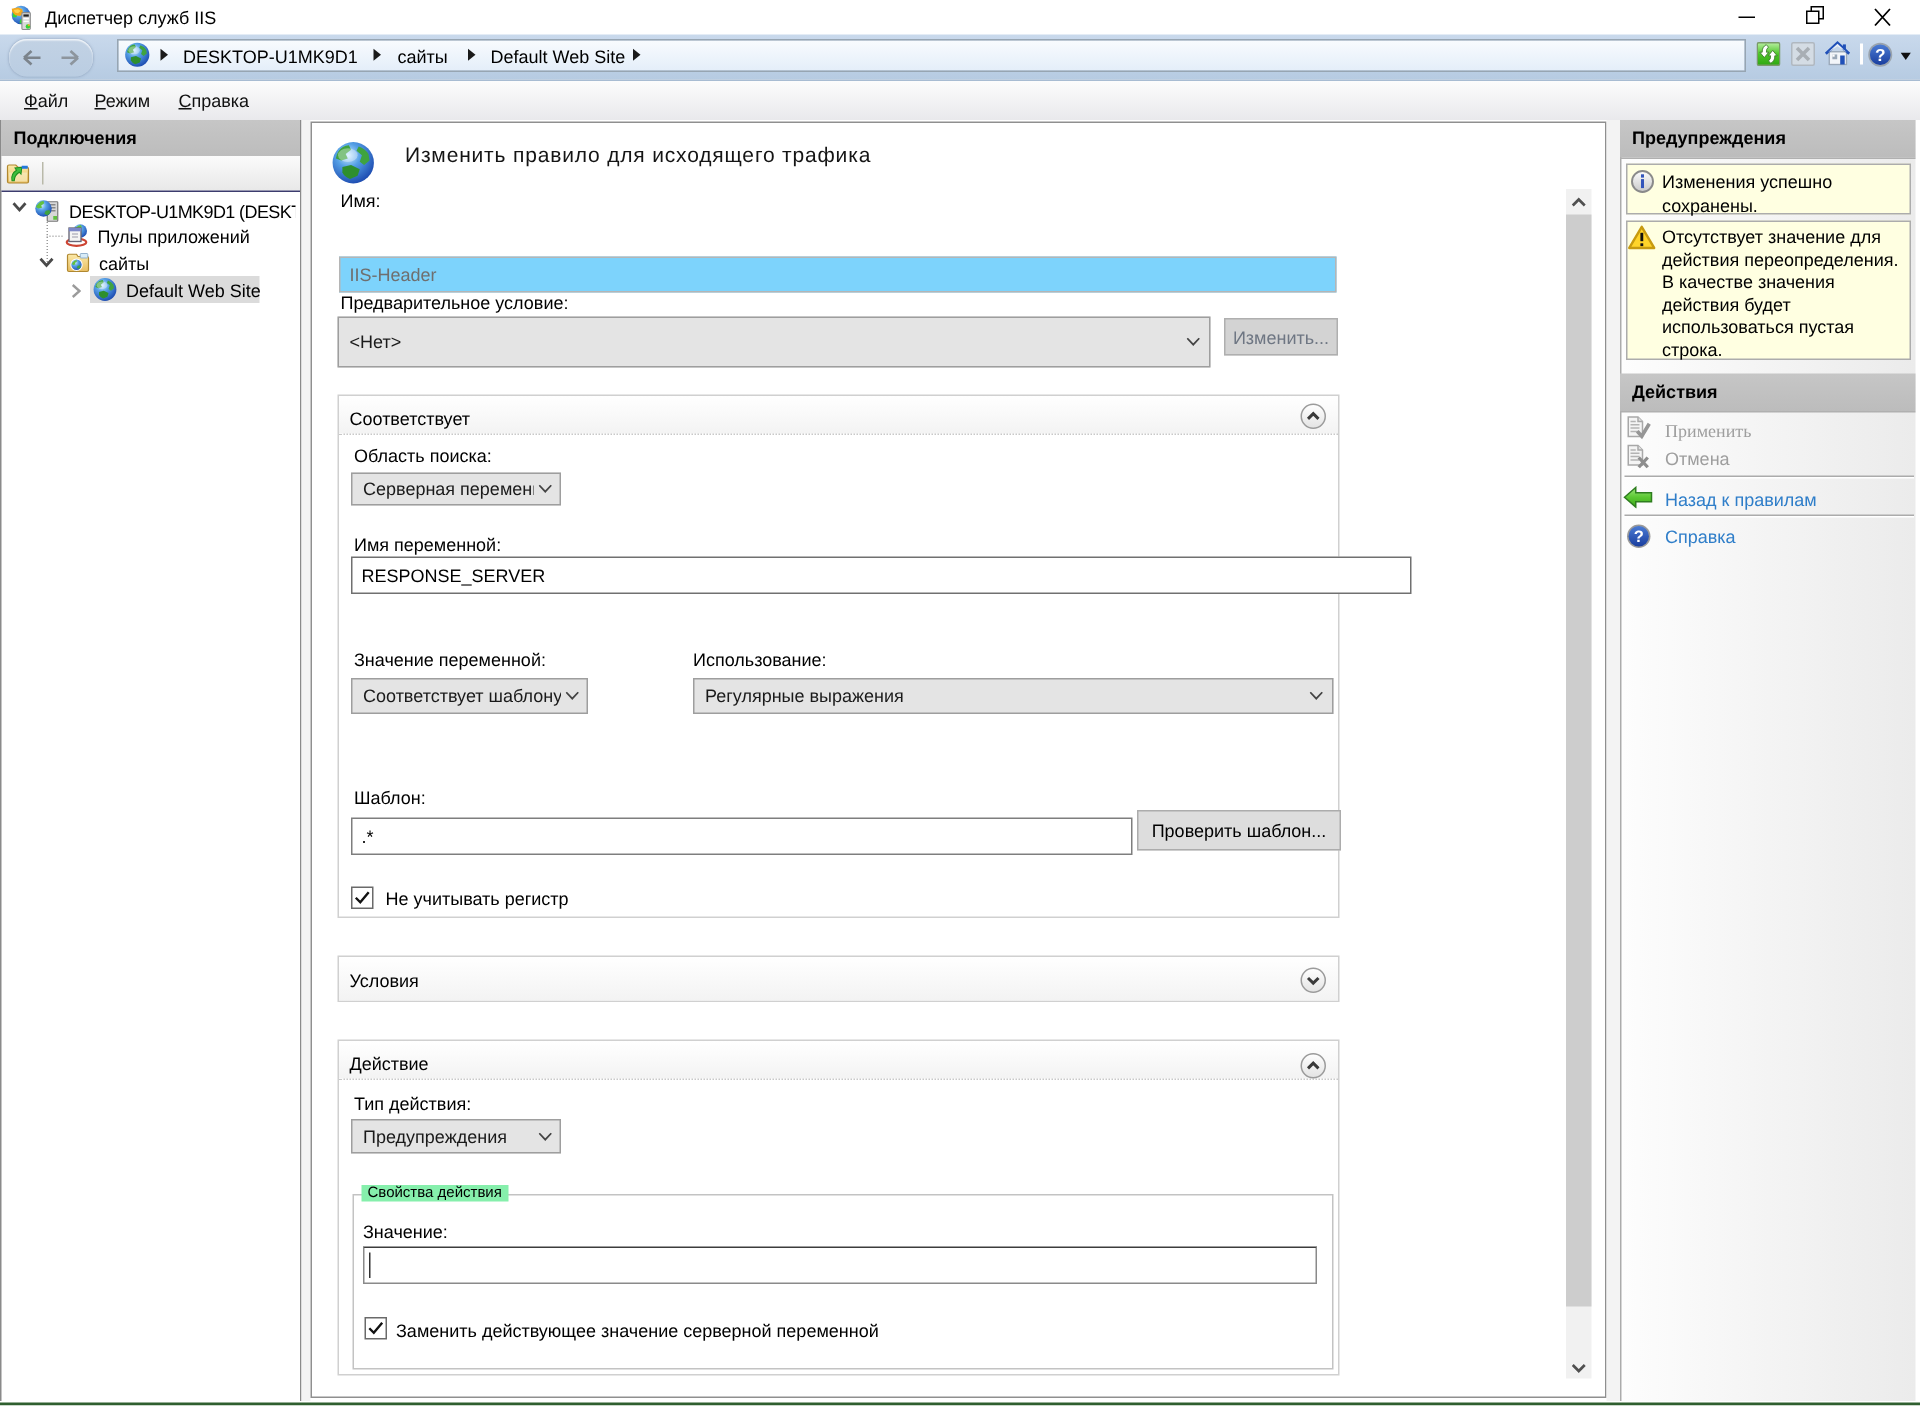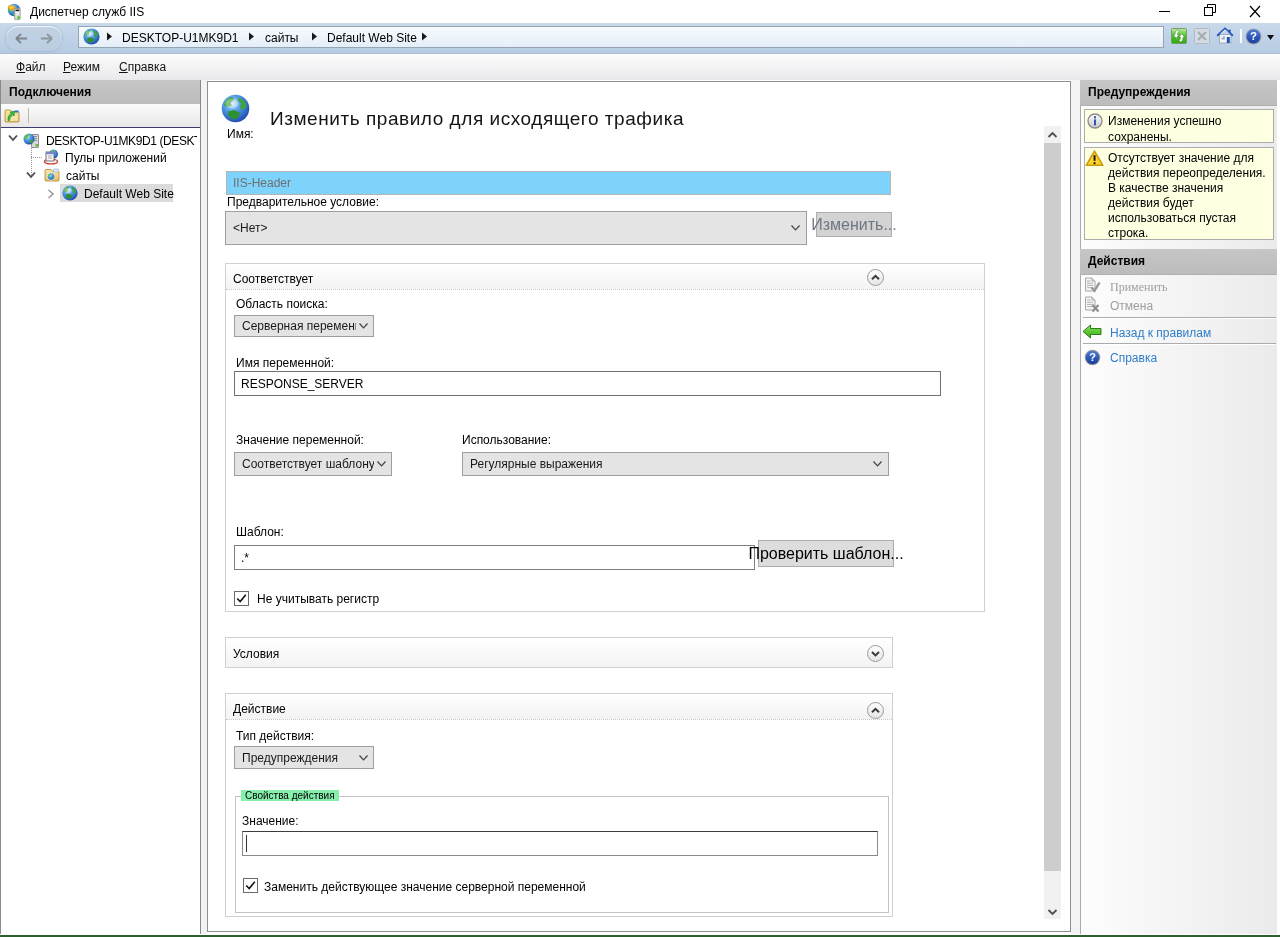--- a/index.html
+++ b/index.html
@@ -8,21 +8,21 @@
 .abs{position:absolute;}
 .lbl{position:absolute;font-size:12px;line-height:14px;color:#000;white-space:nowrap;}
 .combo{position:absolute;box-sizing:border-box;border:1px solid #9E9E9E;
   background:#E4E4E4;font-size:12px;color:#1a1a1a;
   white-space:nowrap;overflow:hidden;}
 .combo .ctx{position:absolute;left:7px;top:50%;transform:translateY(-50%);}
 .carr{position:absolute;right:6px;top:50%;margin-top:-3px;width:9px;height:6px;background:#E4E4E4;box-shadow:0 0 0 3px #E4E4E4;}
 .tin{position:absolute;box-sizing:border-box;background:#fff;border:1px solid #878787;
   font-size:12px;color:#000;padding:0 0 0 6px;display:flex;align-items:center;}
 .btn{position:absolute;box-sizing:border-box;border:1px solid #ACACAC;
-  background:#DDDDDD;font-size:16px;color:#000;
+  background:#DDDDDD;font-size:12px;color:#000;
   display:flex;align-items:center;justify-content:center;white-space:nowrap;}
 .secbox{position:absolute;box-sizing:border-box;border:1px solid #D0D0D0;background:#fff;}
 .sechd{position:absolute;left:0;top:0;right:0;height:25px;
   background:linear-gradient(#FFFFFF,#F3F3F3);border-bottom:1px dotted #C8C8C8;}
 .sechd span{position:absolute;left:7px;top:8px;font-size:12px;color:#000;}
 .circ{position:absolute;width:17px;height:17px;border-radius:50%;box-sizing:border-box;
   border:1px solid #9B9B9B;background:linear-gradient(#FEFEFE,#E4E4E4);}
 .cb{position:absolute;width:15px;height:15px;box-sizing:border-box;border:1px solid #6A6A6A;background:#fff;}
 .phd{position:absolute;height:26px;background:linear-gradient(#C6C6C6,#BCBCBC);box-sizing:border-box;
   border-bottom:1px solid #B0B0B0;}
@@ -223,35 +223,35 @@
   <div class="abs" style="left:84px;top:187px;font-size:12px;color:#000;">Default Web Site</div>
 </div>
 
 <div class="abs" style="left:201px;top:80px;width:6px;height:854px;background:#F3F3F3;"></div>
 
 <div class="abs" style="left:207px;top:81px;width:864px;height:851px;background:#fff;
   border:1px solid #8F8F8F;box-sizing:border-box;"></div>
 <div class="abs" id="hdrglobe" style="left:221px;top:94px;width:29px;height:29px;"><svg width="29" height="29" viewBox="0 0 20 20">
       <use href="#globe"></use>
     </svg></div>
-<div class="abs" style="left:270px;top:108px;font-size:19px;letter-spacing:0.55px;color:#151515;">Изменить правило для исходящего трафика</div>
+<div class="abs" style="left:270px;top:95px;font-size:14px;letter-spacing:0.55px;color:#151515;">Изменить правило для исходящего трафика</div>
 
 <div class="lbl" style="left:227px;top:127px;">Имя:</div>
 <div class="tin" style="left:226px;top:143px;width:665px;height:24px;background:#7dd3fc;border-color:#B5B5B5;color:#6F6F6F;margin-top:28px;">IIS-Header</div>
 
 <div class="lbl" style="left:227px;top:195px;">Предварительное условие:</div>
 <div class="combo" style="left:225px;top:211px;width:582px;height:34px;">
   <span class="ctx">&lt;Нет&gt;</span>
   <svg class="carr" viewBox="0 0 9 6">
       <path d="M0.5 0.5 L4.5 4.8 L8.5 0.5" stroke="#444" stroke-width="1.2" fill="none"></path>
     </svg>
 </div>
 <div class="btn" style="left:816px;top:212px;width:76px;height:25px;background:#D3D3D3;border-color:#AFAFAF;color:#6E7683;">Изменить...</div>
 
-<div class="secbox" style="left:225px;top:263px;width:760px;height:349px;">
+<div class="secbox" style="left:225px;top:263px;width:668px;height:349px;">
   <div class="sechd">
       <span>Соответствует</span>
     </div>
 </div>
 <div class="circ" style="left:867px;top:269px;"></div>
 <svg class="abs" style="left:867px;top:269px" width="17" height="17" viewBox="0 0 17 17">
   <path d="M5 10.2 L8.5 6.8 L12 10.2" stroke="#3A3A3A" stroke-width="2" fill="none"></path>
   </svg>
 
 <div class="lbl" style="left:236px;top:297px;">Область поиска:</div>

